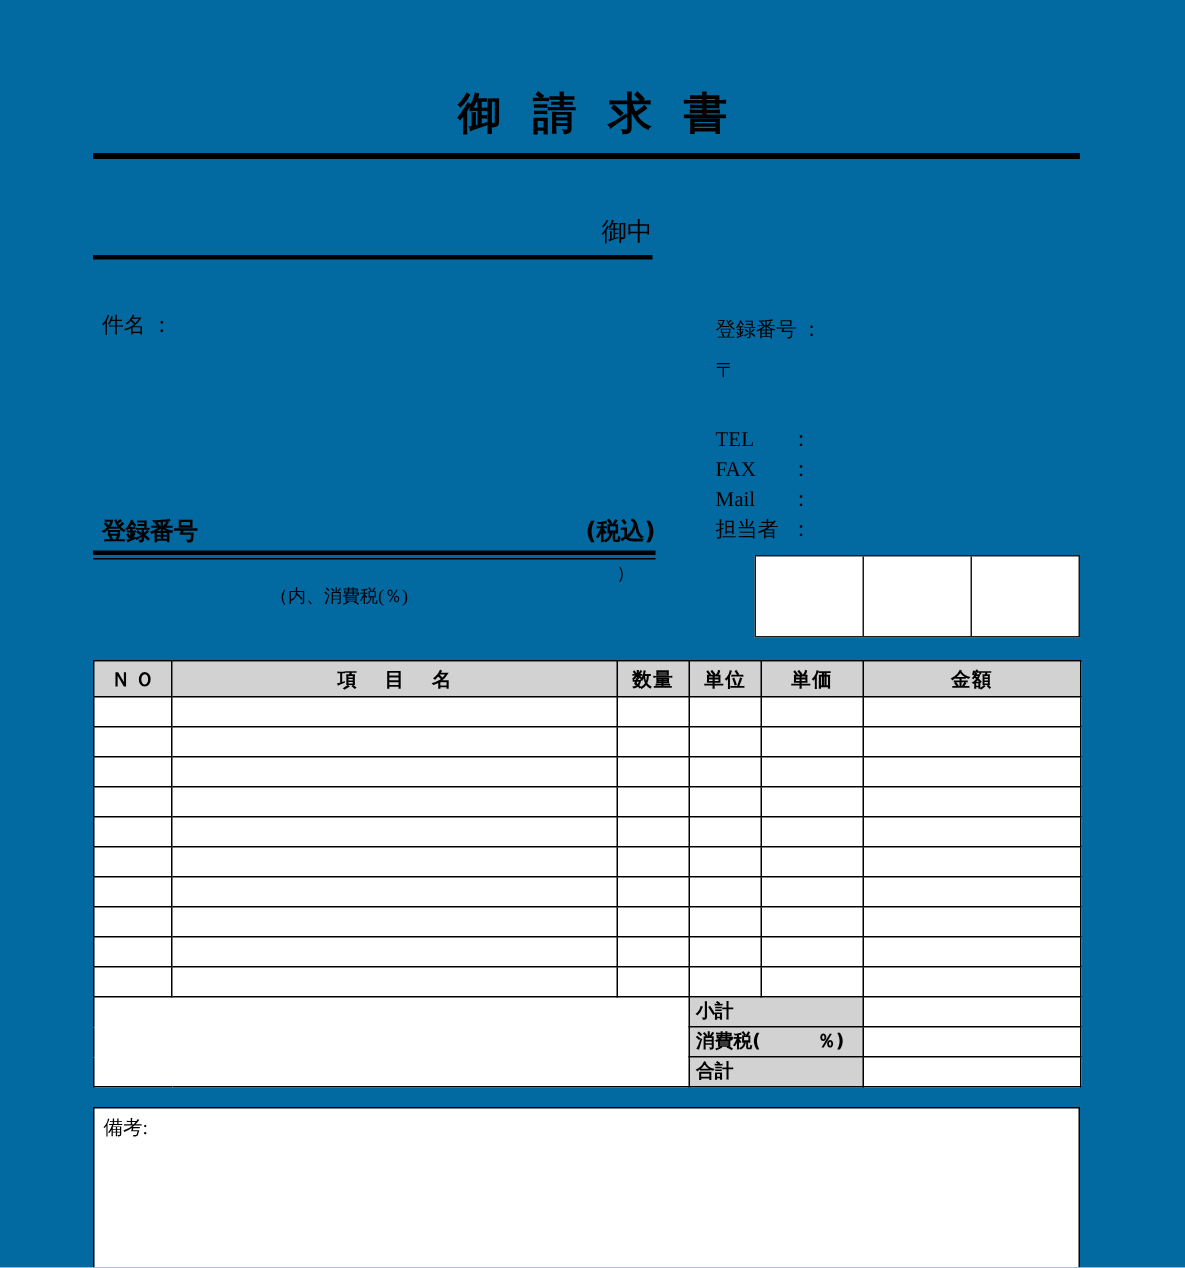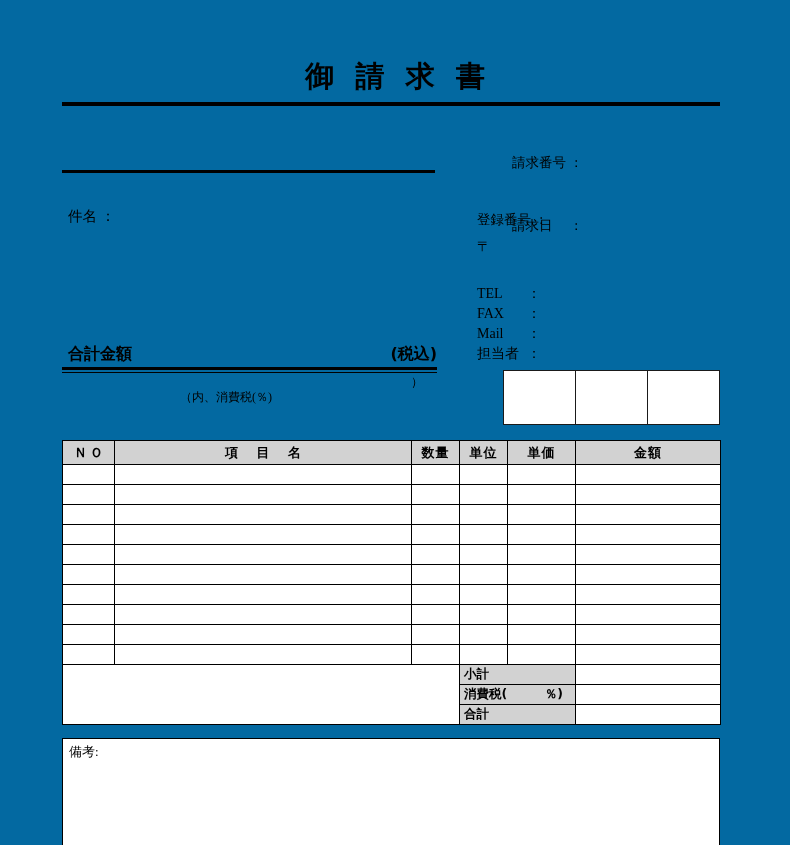--- a/index.html
+++ b/index.html
@@ -275,25 +275,24 @@
 </style>
 </head>
 <body>
 
 <div id="page">
 
   <div class="doc-title">御 請 求 書</div>
 
   <div class="top-rule"></div>
 
-  <div class="meta-block">
-    <span class="meta-row">請求番号 ：</span>
-    <span class="meta-row">請求日　 ：</span>
-  </div>
-
+
+  <div class="addressee-line">
+    <span class="addressee-suffix">御中</span>
+  </div>
   <div class="addressee-rule"></div>
 
   <div class="subject">件名 ：</div>
 
   <div class="issuer-reg">登録番号 ：</div>
   <div class="issuer-zip">〒</div>
 
   <div class="contact-block">
     <span class="contact-row"><span class="contact-label">TEL</span><span>：</span></span>
     <span class="contact-row"><span class="contact-label">FAX</span><span>：</span></span>
@@ -301,21 +300,21 @@
     <span class="contact-row"><span class="contact-label">担当者</span><span>：</span></span>
   </div>
 
   <div class="stamp-boxes">
     <div class="stamp-cell"></div>
     <div class="stamp-cell"></div>
     <div class="stamp-cell"></div>
   </div>
 
   <div class="grand-total">
-    <span class="grand-total-label">合計金額</span>
+    <span class="grand-total-label">登録番号</span>
     <span class="grand-total-taxnote">(税込)</span>
   </div>
   <div class="grand-total-rule-thick"></div>
   <div class="grand-total-rule-thin"></div>
   <div class="tax-breakdown">
     <span>（内、消費税(</span><span>％)</span><span class="tax-breakdown-close">）</span>
   </div>
 
   <table class="items-table">
     <colgroup>

